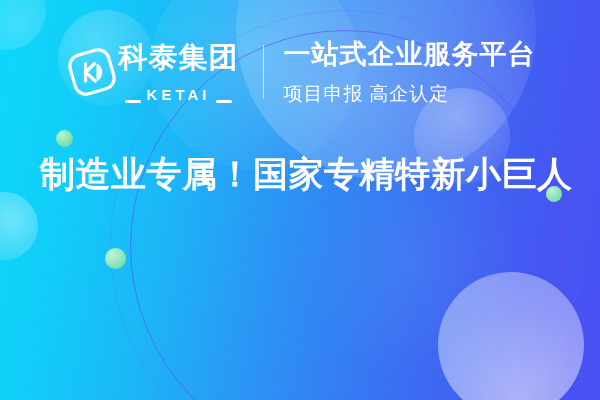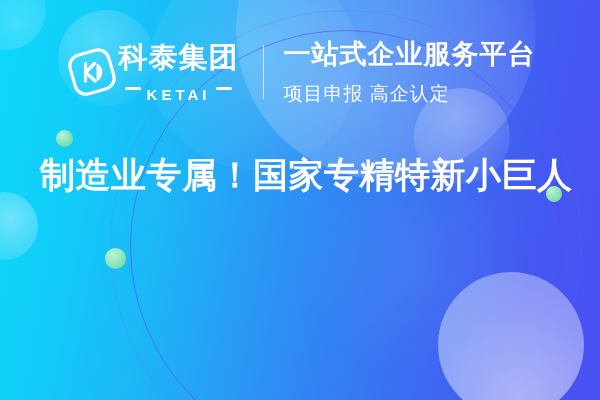--- a/index.html
+++ b/index.html
@@ -143,21 +143,21 @@
     font-family: "Liberation Sans", "DejaVu Sans", sans-serif;
     font-size: 29px;
     line-height: 31px;
     font-weight: bold;
     color: #ffffff;
     letter-spacing: 1px;
     white-space: nowrap;
   }
   .brand-en-row {
     display: flex;
-    align-items: flex-start;
+    align-items: flex-end;
     gap: 6px;
     margin-top: 14px;
   }
   .brand-rule {
     display: block;
     width: 16px;
     height: 3px;
     background: #ffffff;
     border-radius: 2px;
   }
@@ -186,38 +186,38 @@
   .slogan-main {
     font-family: "Liberation Sans", "DejaVu Sans", sans-serif;
     font-size: 27px;
     line-height: 31px;
     color: #ffffff;
     letter-spacing: 1px;
     white-space: nowrap;
     font-weight: bold;
   }
   .slogan-sub {
-    font-family: Liberation Sans, sans-serif;
+    font-family: Liberation Serif, serif;
     font-size: 19px;
     line-height: 24px;
     color: #ffffff;
     letter-spacing: 1px;
     margin-top: 12px;
     white-space: nowrap;
   }
 
   
   .title-block {
     position: absolute;
     left: 40px;
     top: 152px;
     width: 524px;
   }
   .title-line {
-    font-family: Liberation Sans, sans-serif;
+    font-family: Liberation Serif, serif;
     font-size: 35px;
     line-height: 46px;
     font-weight: bold;
     color: #ffffff;
     letter-spacing: 0.5px;
     white-space: nowrap;
   }
 </style>
 </head>
 <body>

